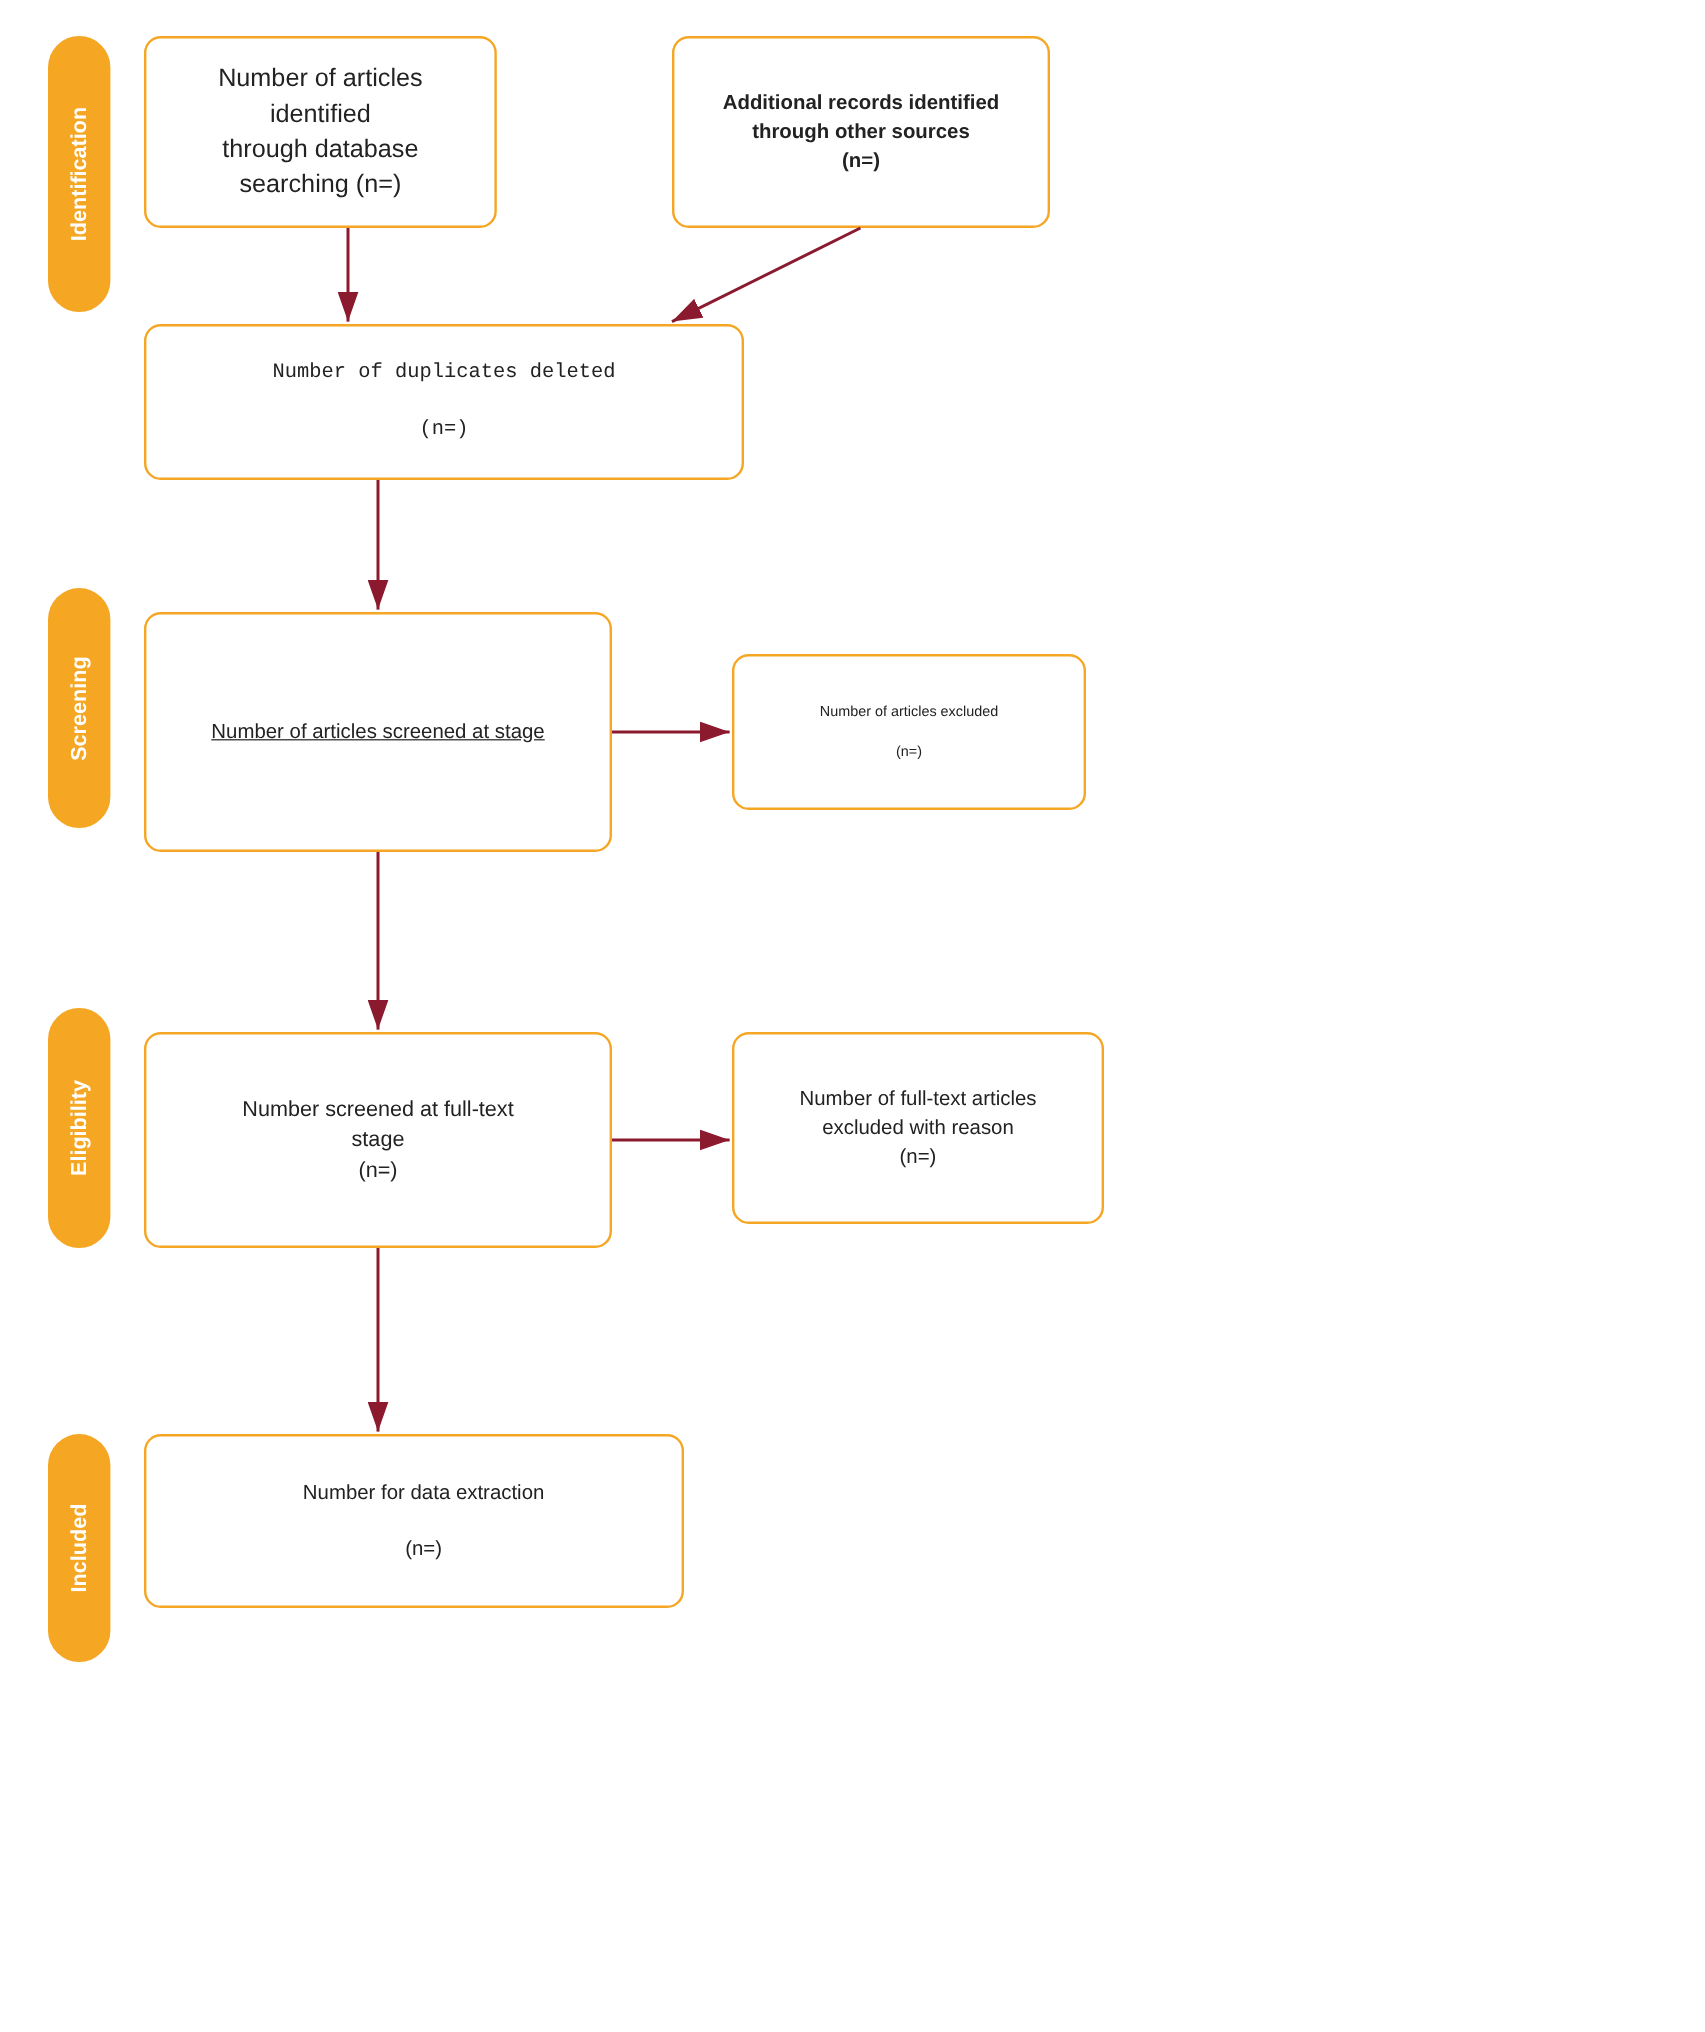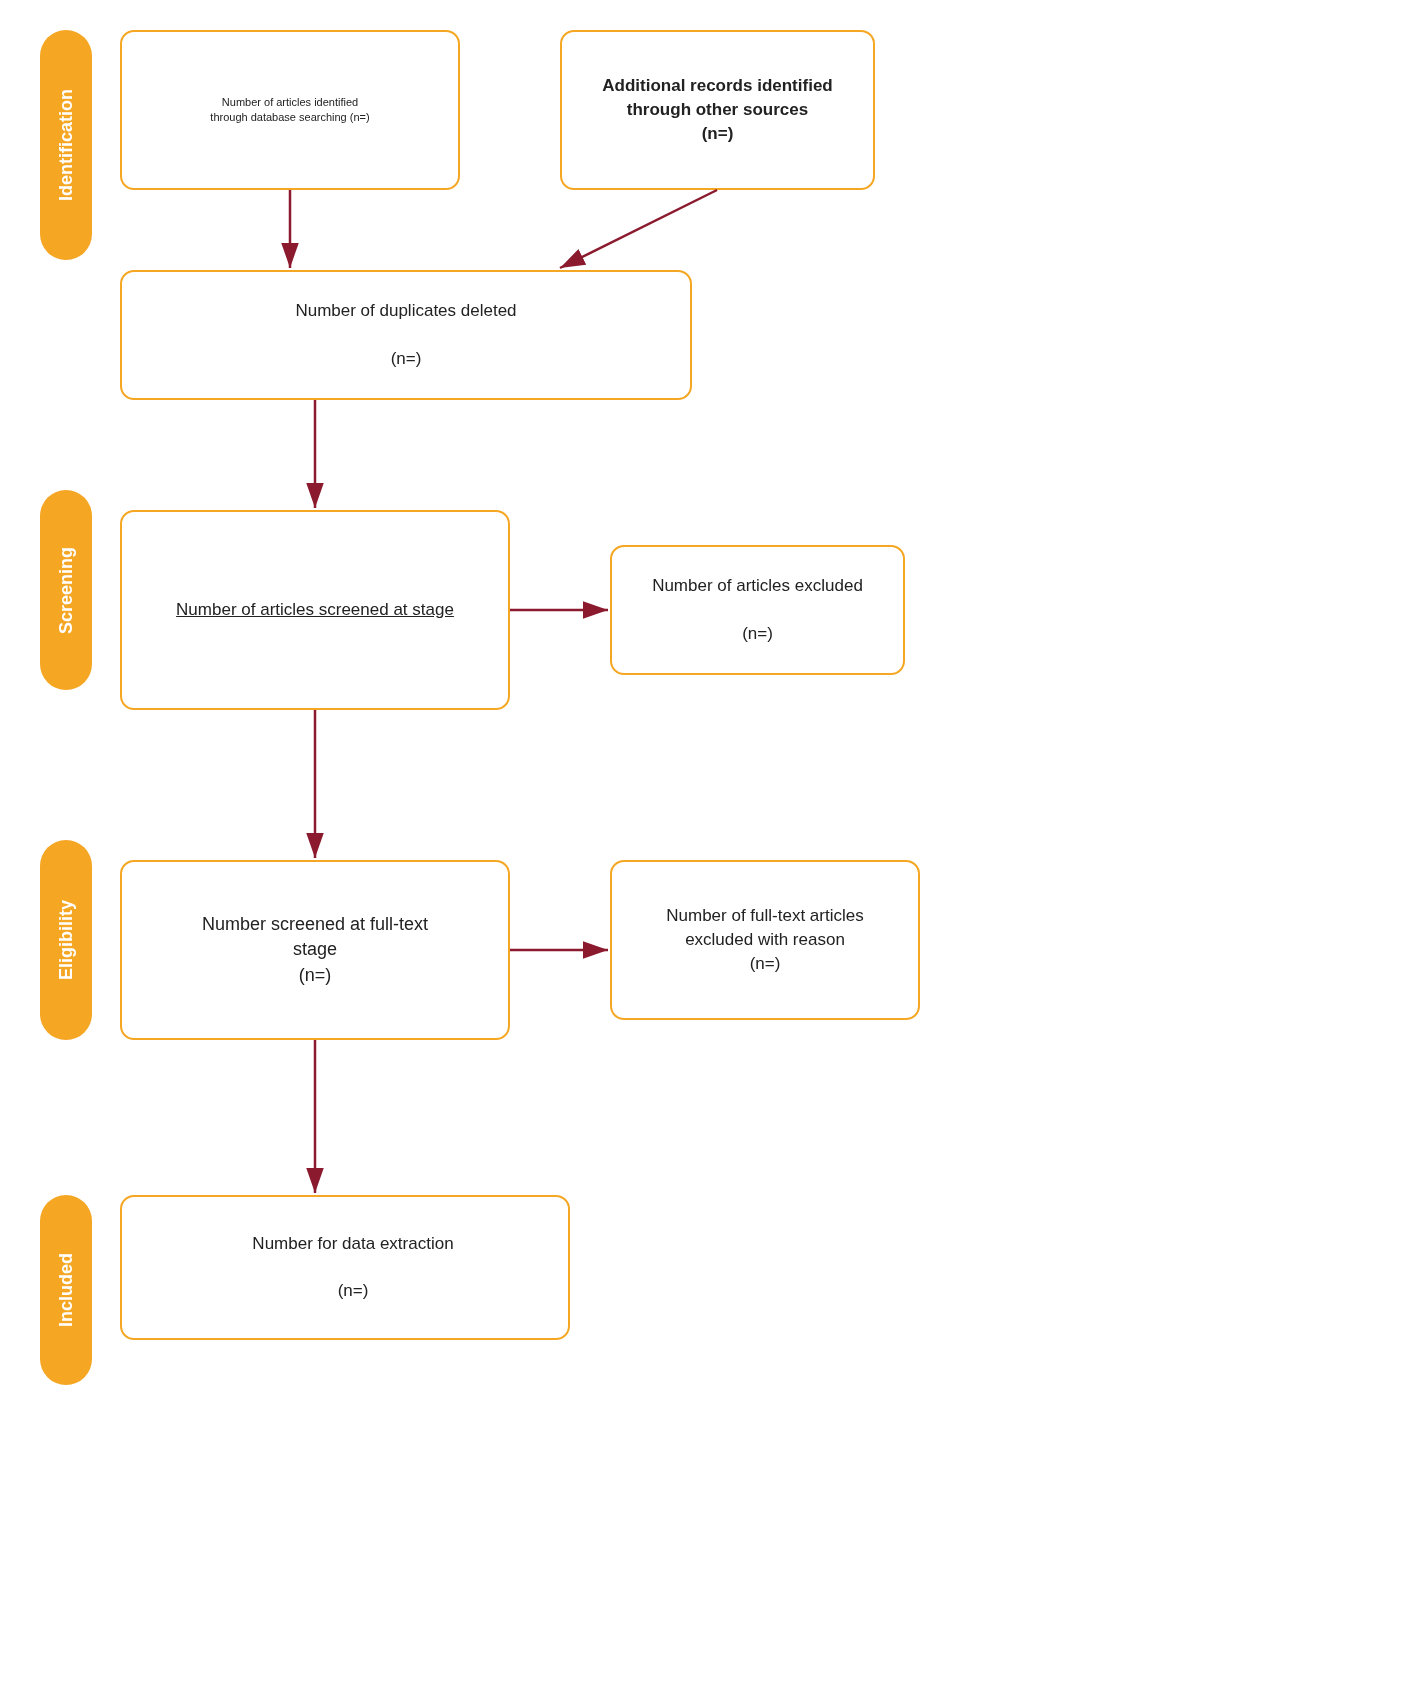--- a/index.html
+++ b/index.html
@@ -77,42 +77,42 @@
   </div>
 
   <div class="stage-label" style="left: 40px; top: 840px; height: 200px;">
     <span>Eligibility</span>
   </div>
 
   <div class="stage-label" style="left: 40px; top: 1195px; height: 190px;">
     <span>Included</span>
   </div>
 
-  <div class="flow-box" style="top:30px; left:120px; width:340px; height:160px; font-size:11px;">
+  <div class="flow-box" style="top:30px; left:120px; width:294px; height:160px; font-size:21px;">
     <span style="white-space:pre-line;">Number of articles identified
 through database searching (n=)</span>
   </div>
 
   <div class="flow-box" style="top:30px; left:560px; width:315px; height:160px; font-size:17px;font-weight:bold;">
     <span style="white-space:pre-line;">Additional records identified
 through other sources
 (n=)</span>
   </div>
 
-  <div class="flow-box" style="top:270px; left:120px; width:572px; height:130px; font-size:17px;">
+  <div class="flow-box" style="top:270px; left:120px; width:500px; height:130px; font-size:17px;font-family:Liberation Mono, monospace;">
     <span style="white-space:pre-line;">Number of duplicates deleted
 
 (n=)</span>
   </div>
 
   <div class="flow-box" style="top:510px; left:120px; width:390px; height:200px; font-size:17px;">
     <span style="white-space:pre-line;text-decoration:underline;">Number of articles screened at stage</span>
   </div>
 
-  <div class="flow-box" style="top:545px; left:610px; width:295px; height:130px; font-size:17px;">
+  <div class="flow-box" style="top:545px; left:610px; width:295px; height:130px; font-size:12px;">
     <span style="white-space:pre-line;">Number of articles excluded
 
 (n=)</span>
   </div>
 
   <div class="flow-box" style="top:860px; left:120px; width:390px; height:180px; font-size:18px;">
     <span style="white-space:pre-line;">Number  screened at full-text
 stage
 (n=)</span>
   </div>

